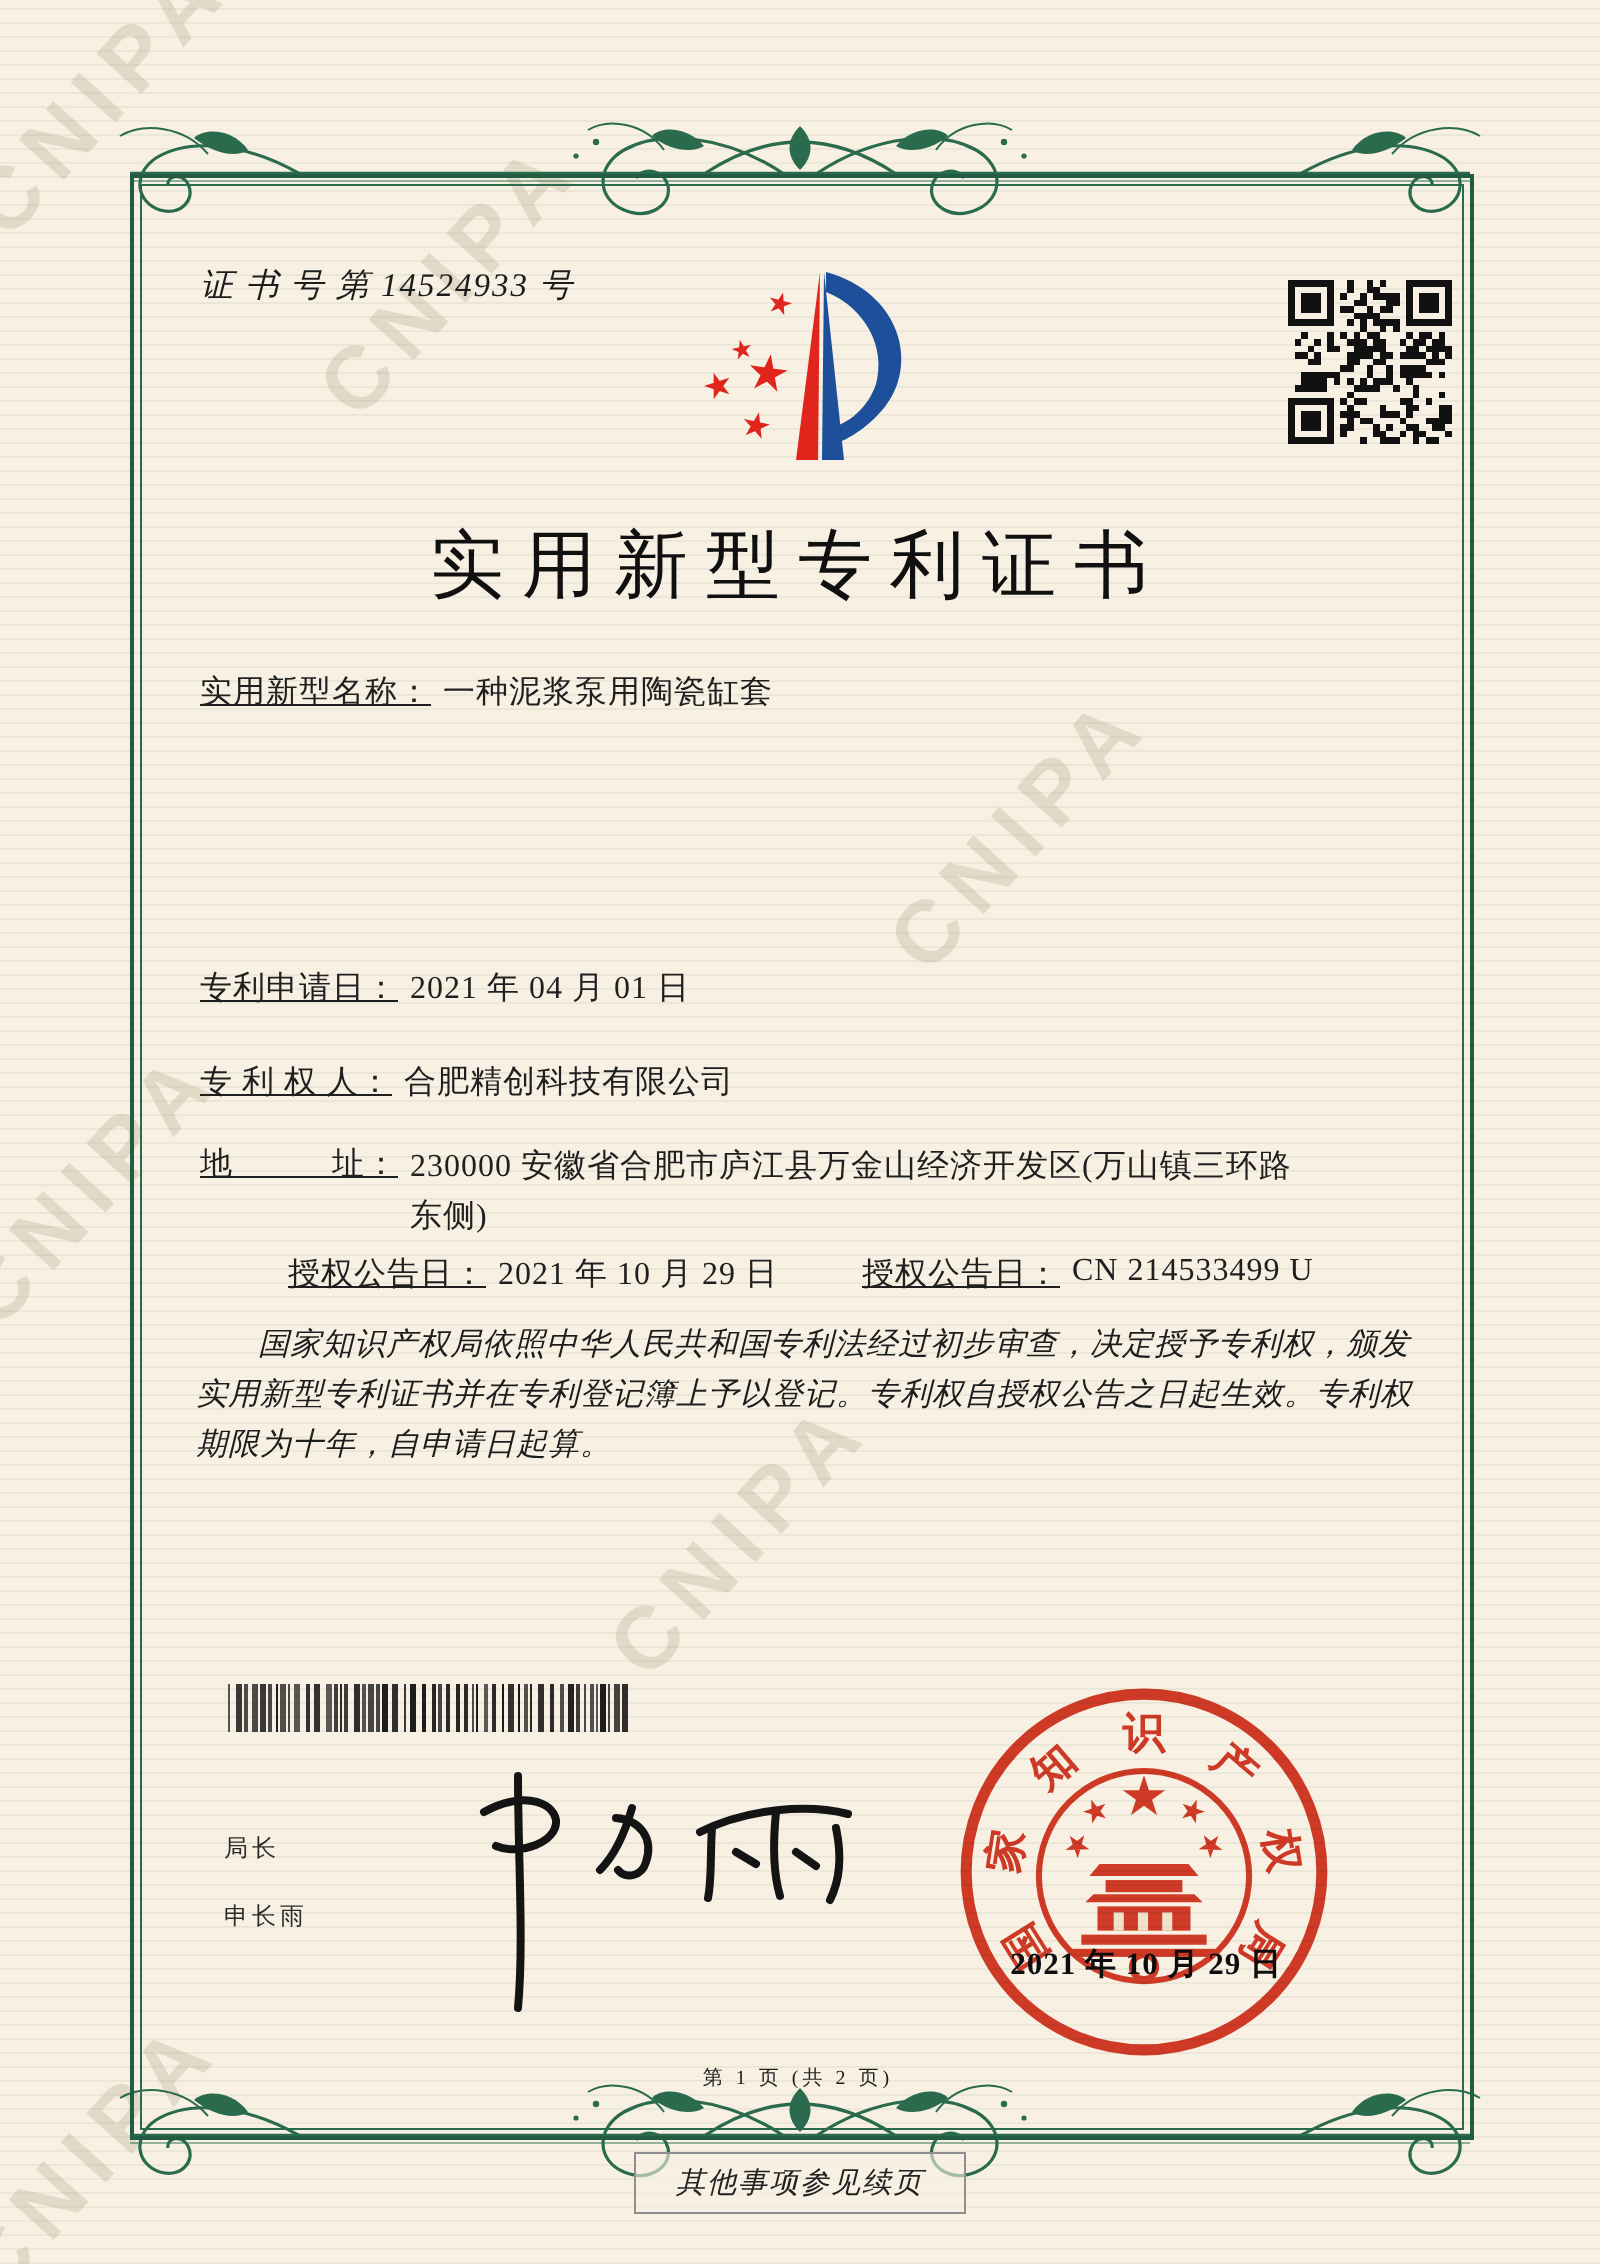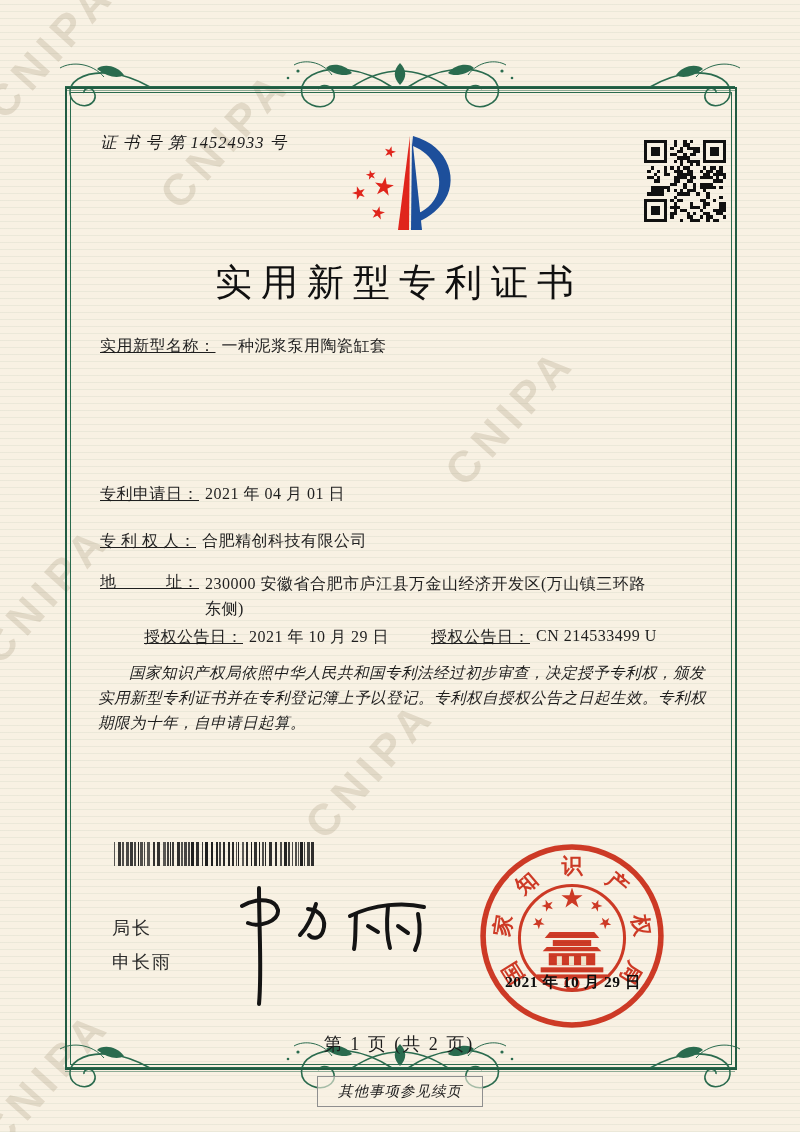--- a/index.html
+++ b/index.html
@@ -37,28 +37,28 @@
   .flabel{flex:0 0 auto; white-space:nowrap;text-decoration:underline;}
   .fvalue{margin-left:6px;}
   #row-addr .fvalue{width:452px; line-height:1.55;}
   #row-grant{gap:42px;margin-left:44px;}
   .pair{display:flex;}
   .para{
     left:98px; width:608px; font-size:15.5px; line-height:25px;
     font-style:italic; text-indent:2em; letter-spacing:0.5px; color:#1d1d1d;
   }
   #barcode{left:114px; top:842px;}
-  .sig-label{left:112px; font-family:"Liberation Sans",sans-serif; font-size:18px; letter-spacing:2px; color:#2b2b2b;}
+  .sig-label{left:112px; font-family:"Liberation Sans",sans-serif; font-size:12px; letter-spacing:2px; color:#2b2b2b;}
   #sig-script{left:228px; top:876px; z-index:3;}
   #seal{left:476px; top:840px; z-index:2; opacity:0.94; mix-blend-mode:multiply;}
   #seal-date{
     left:478px; top:972px; width:190px; text-align:center; z-index:4;
     font-size:15.5px; font-weight:bold; color:#0d0d0d; letter-spacing:0.5px;
   }
-  #page-num{left:65px; top:1032px; width:668px; text-align:center; font-size:18px; letter-spacing:2px; color:#1c1c1c;}
+  #page-num{left:65px; top:1032px; width:668px; text-align:center; font-size:10px; letter-spacing:2px; color:#1c1c1c;}
   #note-box{
     left:400px; top:1076px; transform:translateX(-50%);
     border:1px solid #8f8f8f; padding:5px 20px; font-size:14.5px;
     font-style:italic; letter-spacing:1px; color:#222; background:rgba(248,241,227,0.6);
   }
 </style>
 </head>
 <body>
 
 <div id="page">

